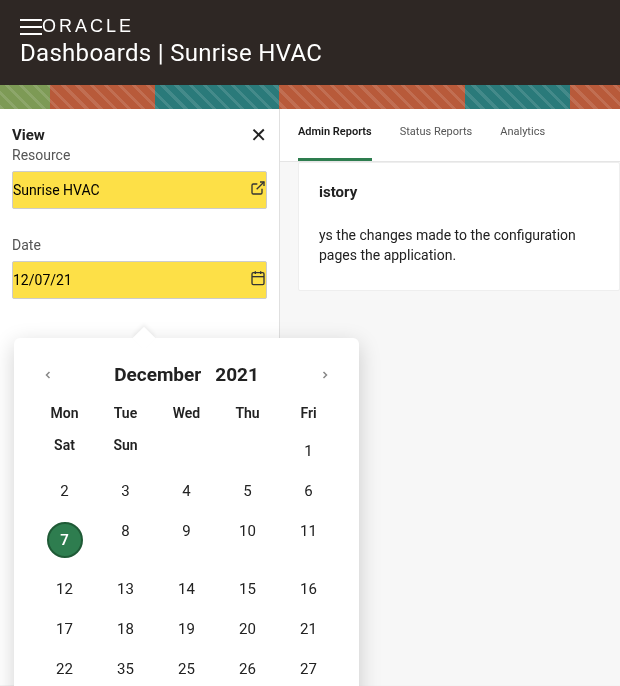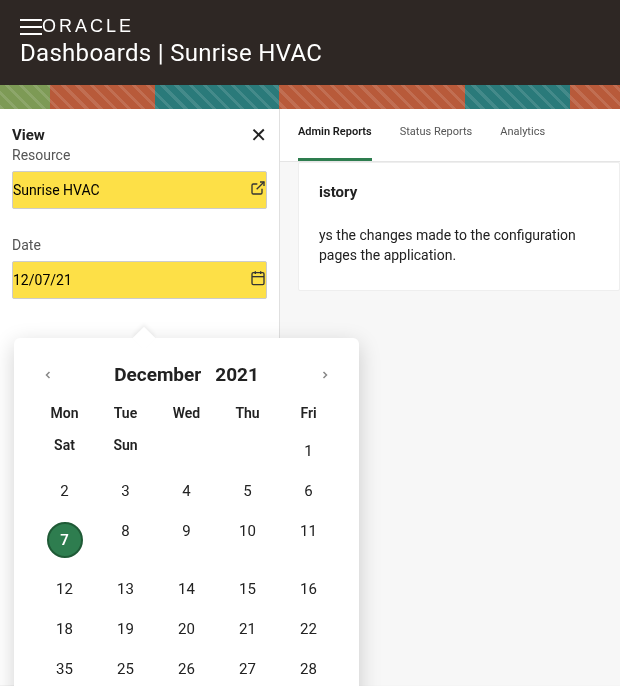--- a/index.html
+++ b/index.html
@@ -154,20 +154,21 @@
       <div class="cal-cell selected"><span>7</span></div>
       <div class="cal-cell"><span>8</span></div>
       <div class="cal-cell"><span>9</span></div>
       <div class="cal-cell"><span>10</span></div>
       <div class="cal-cell"><span>11</span></div>
       <div class="cal-cell"><span>12</span></div>
       <div class="cal-cell"><span>13</span></div>
       <div class="cal-cell"><span>14</span></div>
       <div class="cal-cell"><span>15</span></div>
       <div class="cal-cell"><span>16</span></div>
+      <div class="cal-cell"><span>17</span></div>
       <div class="cal-cell"><span>18</span></div>
       <div class="cal-cell"><span>19</span></div>
       <div class="cal-cell"><span>20</span></div>
       <div class="cal-cell"><span>21</span></div>
       <div class="cal-cell"><span>22</span></div>
       <div class="cal-cell"><span>35</span></div>
       <div class="cal-cell"><span>25</span></div>
       <div class="cal-cell"><span>26</span></div>
       <div class="cal-cell"><span>27</span></div>
       <div class="cal-cell"><span>28</span></div>

